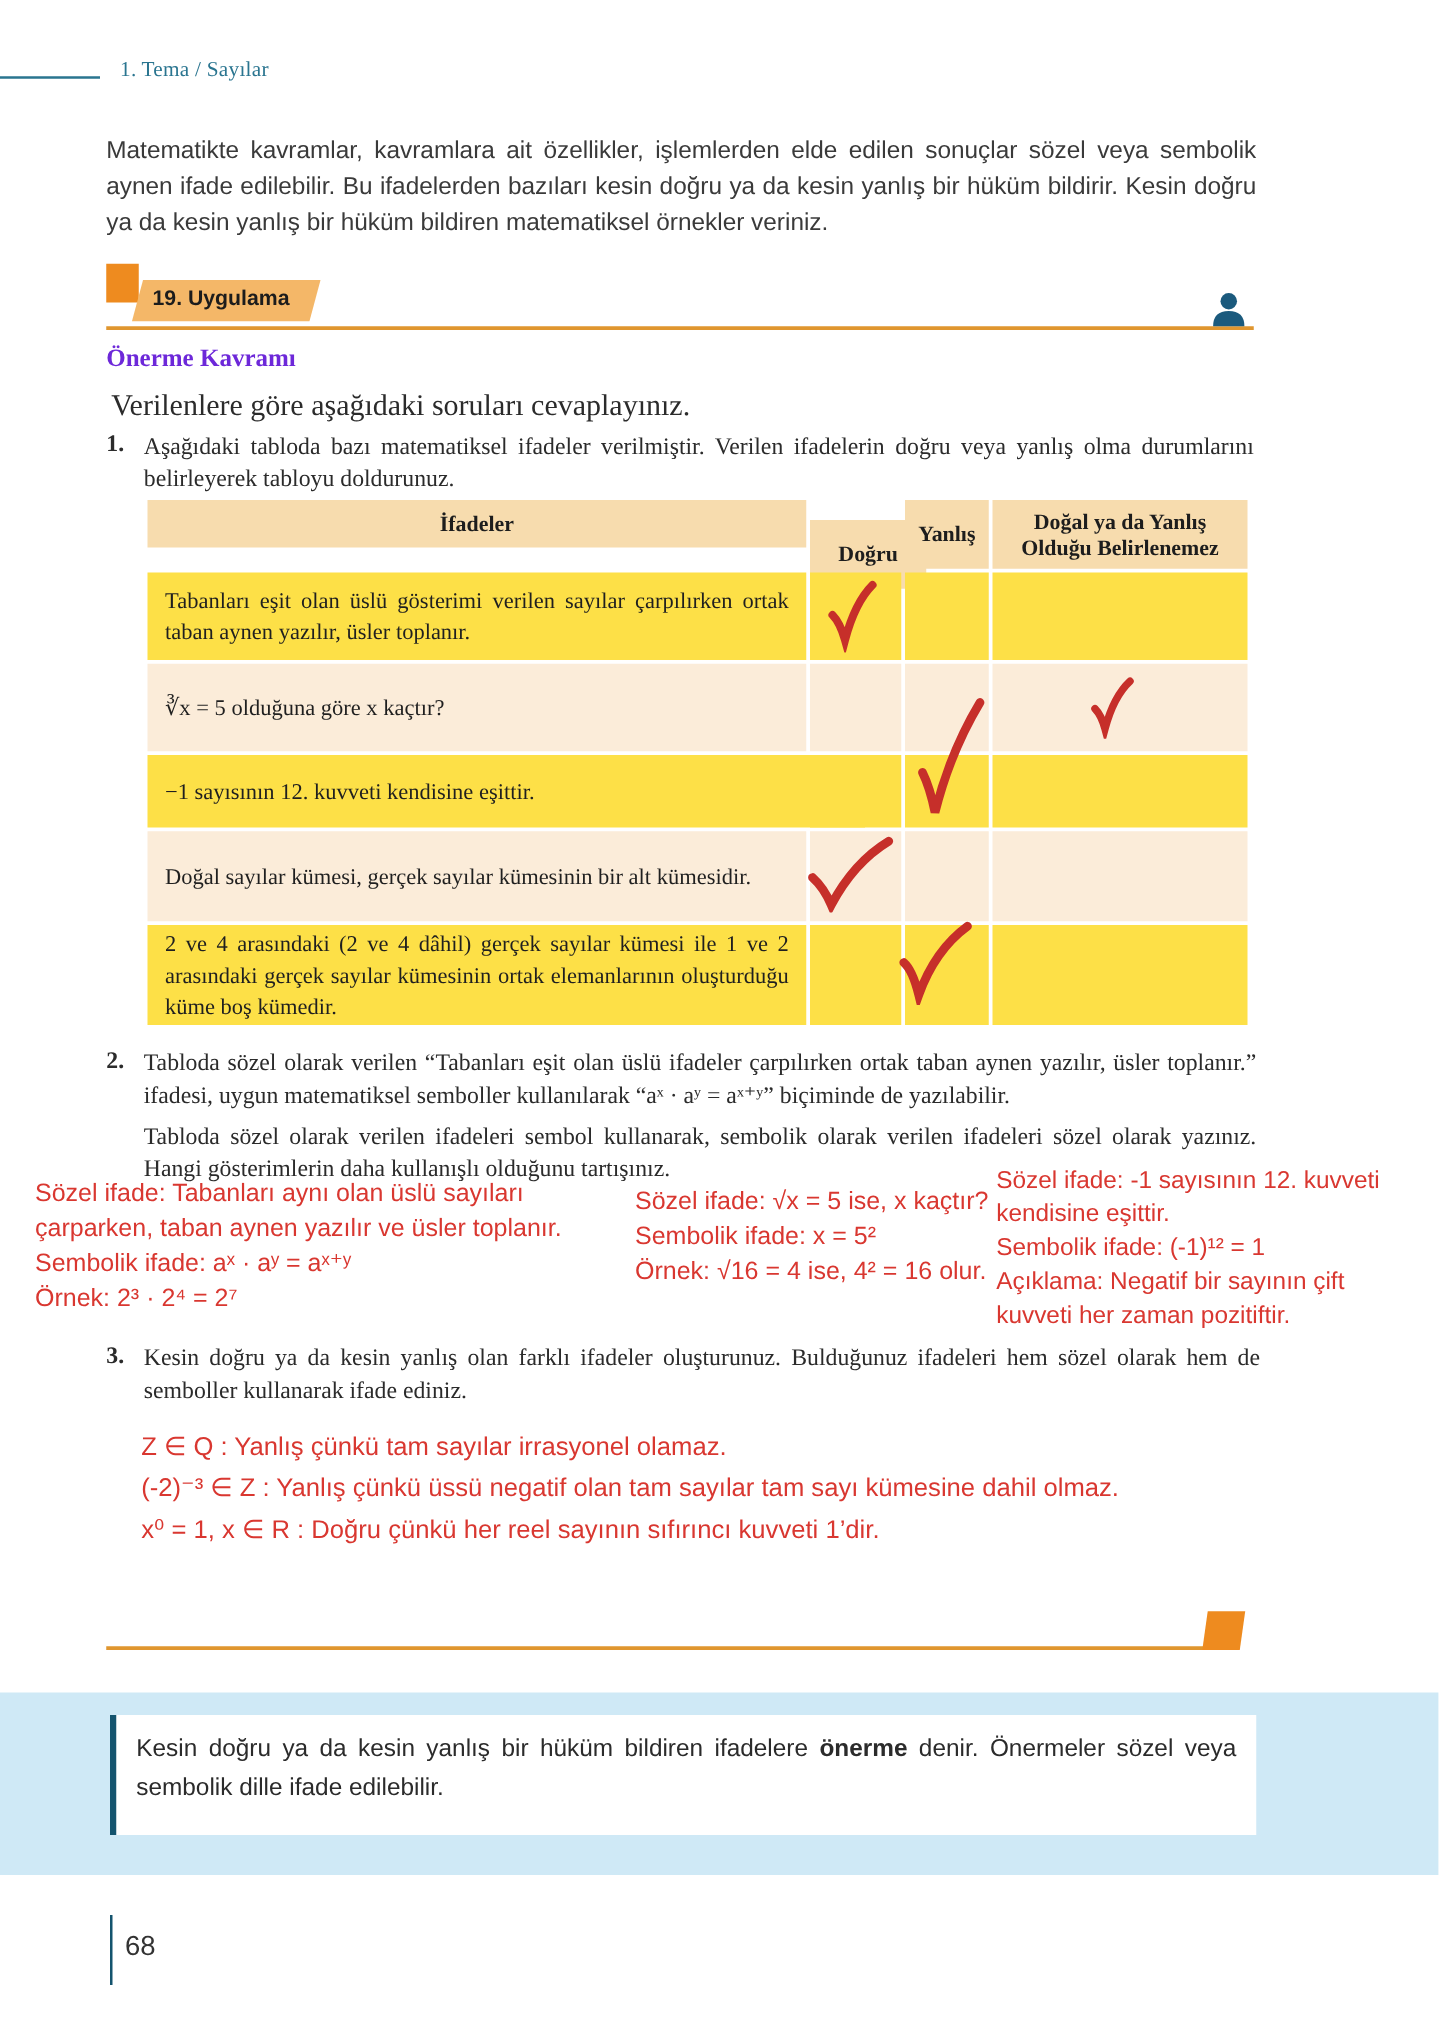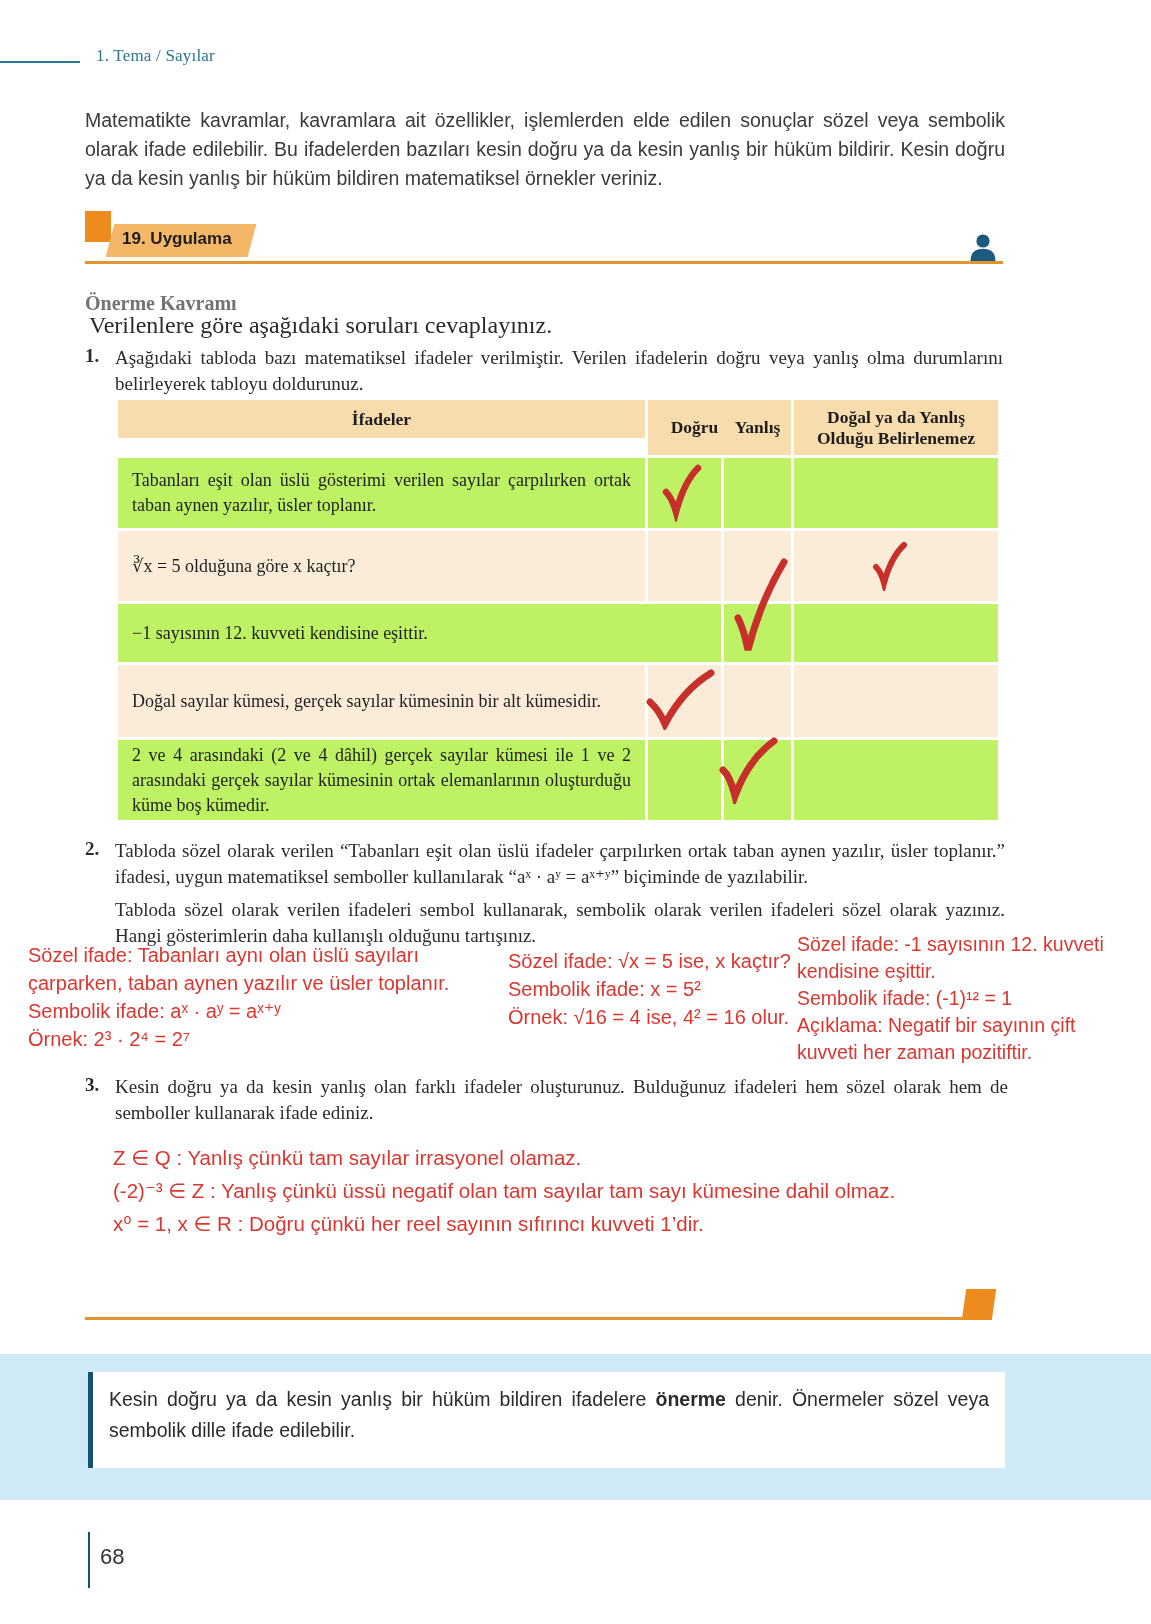--- a/index.html
+++ b/index.html
@@ -28,31 +28,31 @@
     background:#f4b768;transform:skewX(-15deg);
   }
   .badge-label{
     left:122px;top:229px;
     font-family:"Liberation Sans","DejaVu Sans",sans-serif;
     font-weight:bold;font-size:17px;color:#1c1c1c;
   }
   .orange-rule{left:85px;top:261px;width:918px;height:3px;background:#e0962f;}
   .person-icon{left:967px;top:234px;}
   
-  .section-title{left:85px;top:292px;font-weight:bold;font-size:20px;color:#737373;}
+  .section-title{left:85px;top:276px;font-weight:bold;font-size:20px;color:#6d28d9;}
   .instruction{left:89px;top:312px;font-size:24px;}
   .qnum{font-weight:bold;font-size:19px;}
   .qtext{font-size:19px;line-height:26px;text-align:justify;}
   .q1-num{left:85px;top:345px;}
   .q1-text{left:115px;top:345px;width:888px;}
   
   .tbl-cell{position:absolute;box-sizing:border-box;}
   .hdr{background:#f7dcae;display:flex;align-items:center;justify-content:center;
        font-weight:bold;font-size:17.5px;text-align:center;line-height:21px;color:#1d1d1d;}
-  .row-light{background:#bef264;font-family:Liberation Serif, serif;}
+  .row-light{background:#fde047;font-family:Liberation Serif, serif;}
   .row-dark{background:#fbecd9;}
   .cell-text{display:flex;align-items:center;padding:8px 14px;font-size:18px;line-height:25px;text-align:justify;color:#1f1f1f;}
   .check{position:absolute;}
   
   .q2-num{left:85px;top:838px;}
   .q2-p1{left:115px;top:838px;width:890px;}
   .q2-p2{left:115px;top:897px;width:890px;}
   .q3-num{left:85px;top:1074px;}
   .q3-text{left:115px;top:1074px;width:893px;}
   
@@ -83,39 +83,39 @@
   .pageno{left:100px;top:1544px;font-family:"Liberation Sans","DejaVu Sans",sans-serif;font-size:22px;color:#333;}
 </style>
 </head>
 <body>
 
 <div class="page">
 
   <div class="abs crumb-line"></div>
   <div class="abs breadcrumb">1. Tema / Sayılar</div>
 
-  <div class="abs intro">Matematikte kavramlar, kavramlara ait özellikler, işlemlerden elde edilen sonuçlar sözel veya sembolik olarak ifade edilebilir. Bu ifadelerden bazıları kesin doğru ya da kesin yanlış bir hüküm bildirir. Kesin doğru ya da kesin yanlış bir hüküm bildiren matematiksel örnekler veriniz.</div>
+  <div class="abs intro">Matematikte kavramlar, kavramlara ait özellikler, işlemlerden elde edilen sonuçlar sözel veya sembolik aynen ifade edilebilir. Bu ifadelerden bazıları kesin doğru ya da kesin yanlış bir hüküm bildirir. Kesin doğru ya da kesin yanlış bir hüküm bildiren matematiksel örnekler veriniz.</div>
 
   <div class="abs orange-square"></div>
   <div class="abs badge"></div>
   <div class="abs badge-label">19. Uygulama</div>
   <div class="abs orange-rule"></div>
   <svg class="abs person-icon" width="32" height="28" viewBox="0 0 32 28">
     <circle cx="16" cy="7" r="6.6" fill="#1b5a7d"></circle>
     <path d="M3.5,27 Q3.5,14.8 16,14.8 Q28.5,14.8 28.5,27 Z" fill="#1b5a7d"></path>
   </svg>
 
   <div class="abs section-title">Önerme Kavramı</div>
   <div class="abs instruction">Verilenlere göre aşağıdaki soruları cevaplayınız.</div>
 
   <div class="abs qnum q1-num">1.</div>
   <div class="abs qtext q1-text">Aşağıdaki tabloda bazı matematiksel ifadeler verilmiştir. Verilen ifadelerin doğru veya yanlış olma durumlarını belirleyerek tabloyu doldurunuz.</div>
 
   <div class="tbl-cell hdr" style="left:118px;top:400px;width:527px;height:38px;">İfadeler</div>
-  <div class="tbl-cell hdr" style="left:648px;top:400px;width:93px;height:55px;text-align:right;">Doğru</div>
+  <div class="tbl-cell hdr" style="left:648px;top:416px;width:93px;height:55px;text-align:right;">Doğru</div>
   <div class="tbl-cell hdr" style="left:724px;top:400px;width:67px;height:55px;">Yanlış</div>
   <div class="tbl-cell hdr" style="left:794px;top:400px;width:204px;height:55px;padding:0 6px;">Doğal ya da Yanlış Olduğu Belirlenemez</div>
 
   <div class="tbl-cell row-light cell-text" style="left:118px;top:458px;width:527px;height:70px;">Tabanları eşit olan üslü gösterimi verilen sayılar çarpılırken ortak taban aynen yazılır, üsler toplanır.</div>
   <div class="tbl-cell row-light" style="left:648px;top:458px;width:73px;height:70px;"></div>
   <div class="tbl-cell row-light" style="left:724px;top:458px;width:67px;height:70px;"></div>
   <div class="tbl-cell row-light" style="left:794px;top:458px;width:204px;height:70px;"></div>
 
   <div class="tbl-cell row-dark cell-text" style="left:118px;top:531px;width:527px;height:70px;">∛x = 5 olduğuna göre x kaçtır?</div>
   <div class="tbl-cell row-dark" style="left:648px;top:531px;width:73px;height:70px;"></div>

